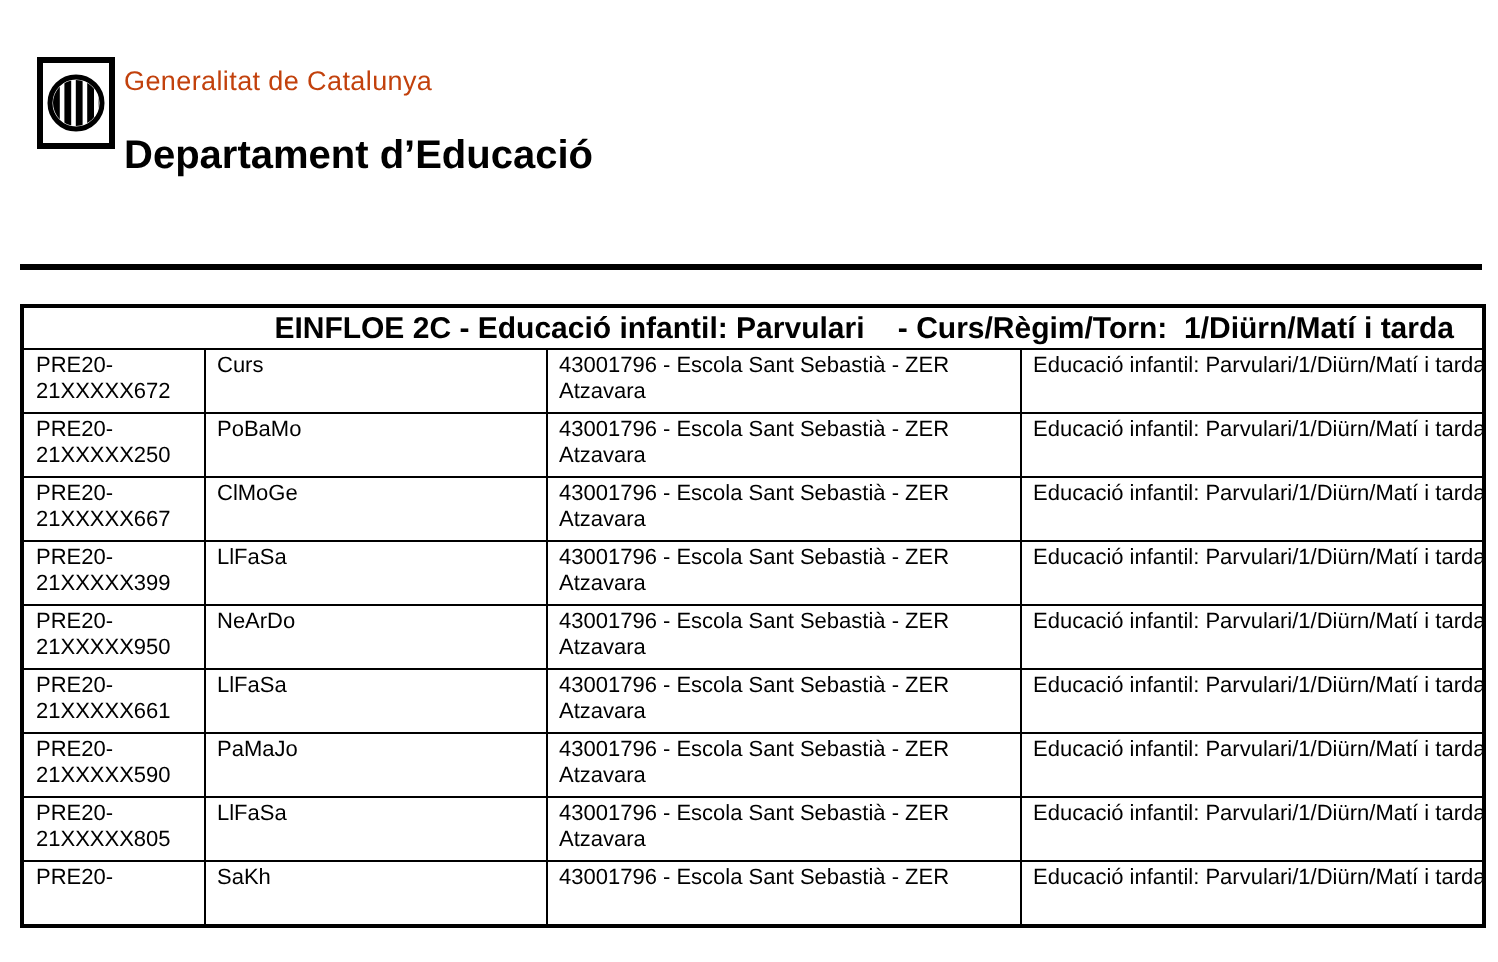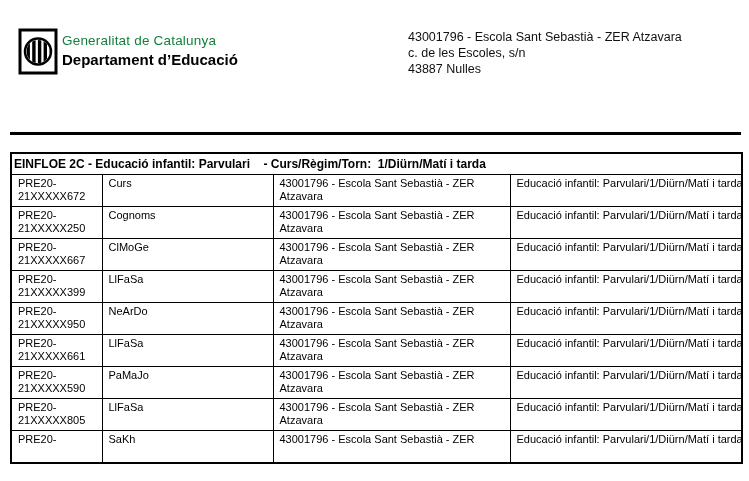--- a/index.html
+++ b/index.html
@@ -3,37 +3,37 @@
 <meta charset="utf-8">
 <style>
   html,body { margin:0; padding:0; background:#fff; }
   .page {
     position:relative; width:749px; height:481px; background:#ffffff;
     font-family:"Liberation Sans", sans-serif; color:#000; overflow:hidden;
   }
   
   .logo-wrap { position:absolute; left:18px; top:28px; width:40px; height:47px; }
   .org-block { position:absolute; left:62px; top:33px; }
-  .org-line1 { font-size:13.5px; color:#15803d; letter-spacing:.2px; }
-  .org-line2 { font-size:15px; font-weight:bold; color:#000; margin-top:3px; }
+  .org-line1 { font-size:13.5px; color:#c2410c; letter-spacing:.2px; }
+  .org-line2 { font-size:20px; font-weight:bold; color:#000; margin-top:19px; }
   
   .school-block { position:absolute; left:408px; top:29px; font-size:12.5px; line-height:16px; color:#111; }
   
   .title-block { position:absolute; left:12px; top:97px; font-weight:bold; font-size:13.5px; line-height:17px; }
   .title-line2 .date { margin-left:8px; }
   .title-rule { position:absolute; left:10px; top:132px; width:731px; height:3px; background:#000; }
   
   table.students {
     position:absolute; left:10px; top:152px; width:731px;
     border-collapse:collapse; table-layout:fixed; border:2px solid #000;
   }
   table.students td, table.students th { border:1.5px solid #000; overflow:hidden; }
   .group-title-cell {
-    height:20px; text-align:left; vertical-align:middle;
-    font-weight:bold; font-size:12px; white-space:pre; padding:0 2px;
+    height:20px; text-align:right; vertical-align:middle;
+    font-weight:bold; font-size:15px; white-space:pre; padding:0 14px;
   }
   tr.head-row th {
     height:36px; vertical-align:top; text-align:left;
     font-size:11.5px; font-weight:bold; padding:2px 5px; line-height:15px;
   }
   th.th-centre { text-align:center; }
   .th-ens-l2 { text-align:right; padding-right:1px; }
   tr.data-row td { height:29px; vertical-align:top; padding:2px 5px 0 6px; font-size:11px; line-height:13px; }
   td.c-ens { font-size:9.5px; white-space:nowrap; padding-top:4px; padding-left:5px; }
 </style>
@@ -59,25 +59,20 @@
         <rect x="31.3" y="10" width="3.4" height="27" fill="#000"></rect>
       </g>
     </svg>
   </div>
 
   <div class="org-block">
     <div class="org-line1">Generalitat de Catalunya</div>
     <div class="org-line2">Departament d’Educació</div>
   </div>
 
-  <div class="school-block">
-    <div>43001796 - Escola Sant Sebastià - ZER Atzavara</div>
-    <div>c. de les Escoles, s/n</div>
-    <div>43887 Nulles</div>
-  </div>
 
 
   <div class="title-rule"></div>
 
   <table class="students">
     <colgroup>
       <col style="width:91px">
         <col style="width:171px">
         <col style="width:237px">
         <col style="width:232px">
@@ -98,21 +93,21 @@
           <div>Atzavara</div>
         </td>
         <td class="c-ens">Educació infantil: Parvulari/1/Diürn/Matí i tarda</td>
       </tr>
 
       <tr class="data-row">
         <td class="c-codi">
           <div>PRE20-</div>
           <div>21XXXXX250</div>
         </td>
-        <td class="c-nom">Cognoms</td>
+        <td class="c-nom">PoBaMo</td>
         <td class="c-centre">
           <div>43001796 - Escola Sant Sebastià - ZER</div>
           <div>Atzavara</div>
         </td>
         <td class="c-ens">Educació infantil: Parvulari/1/Diürn/Matí i tarda</td>
       </tr>
 
       <tr class="data-row">
         <td class="c-codi">
           <div>PRE20-</div>

